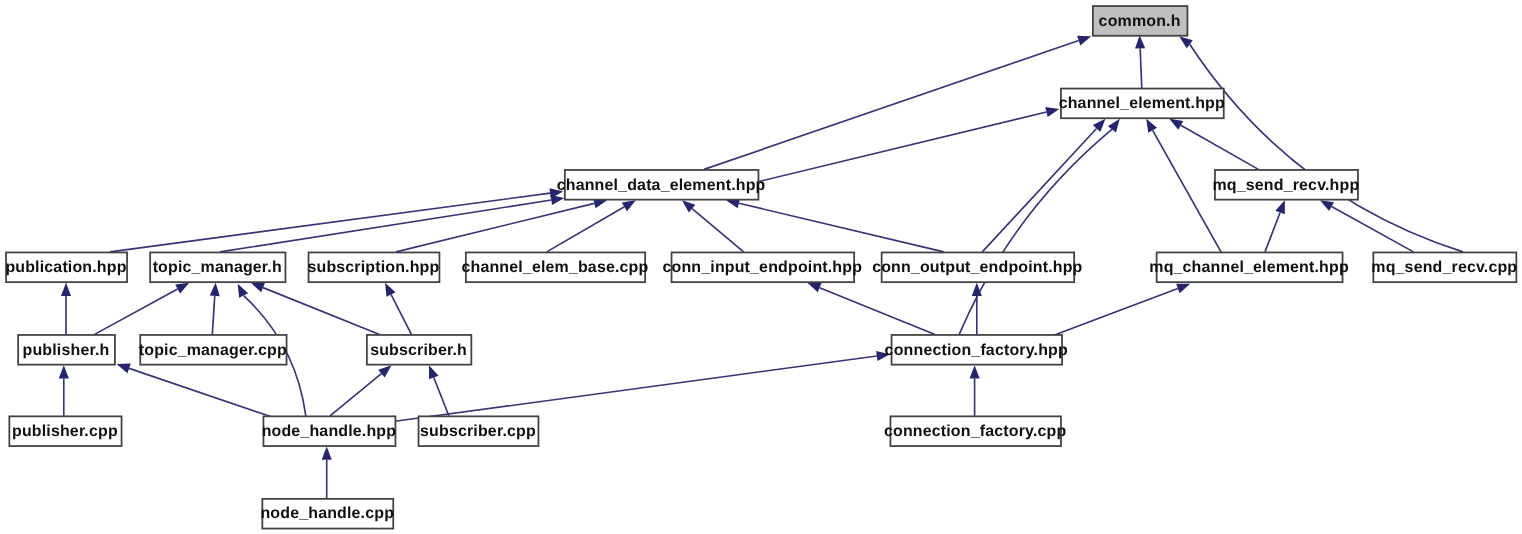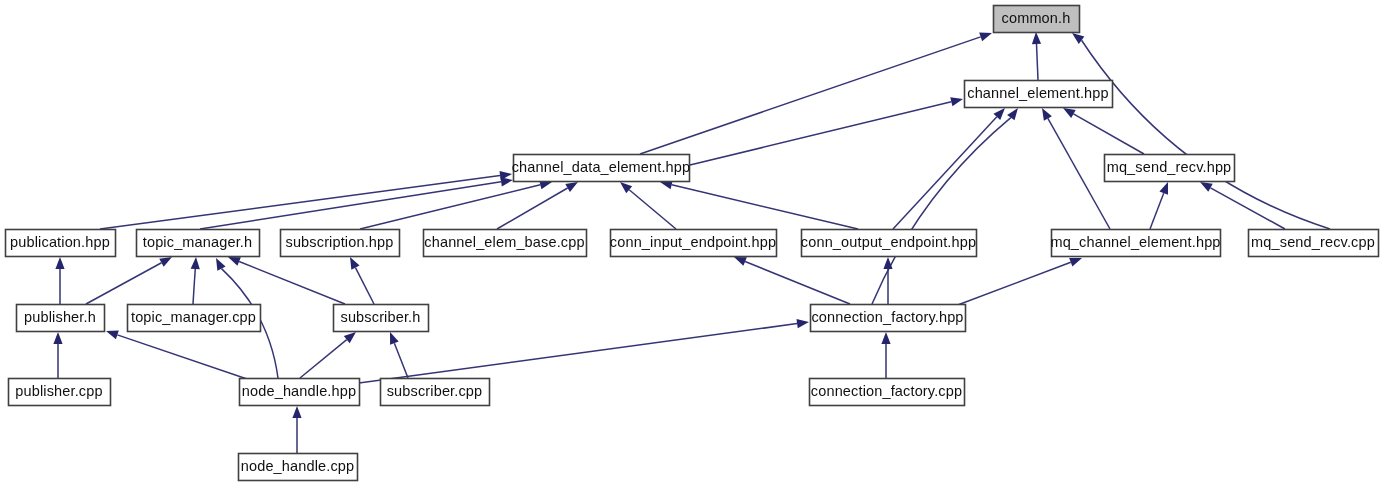--- a/index.html
+++ b/index.html
@@ -10,20 +10,21 @@
   }
   body {
     font-family: "Liberation Sans", sans-serif;
   }
   #graph-root {
     position: relative;
     width: 1384px;
     height: 485px;
     background: #ffffff;
     overflow: hidden;
+    font-weight: bold;
   }
   svg#graph-canvas {
     position: absolute;
     left: 0;
     top: 0;
     width: 1384px;
     height: 485px;
     display: block;
   }
   .node-box {

